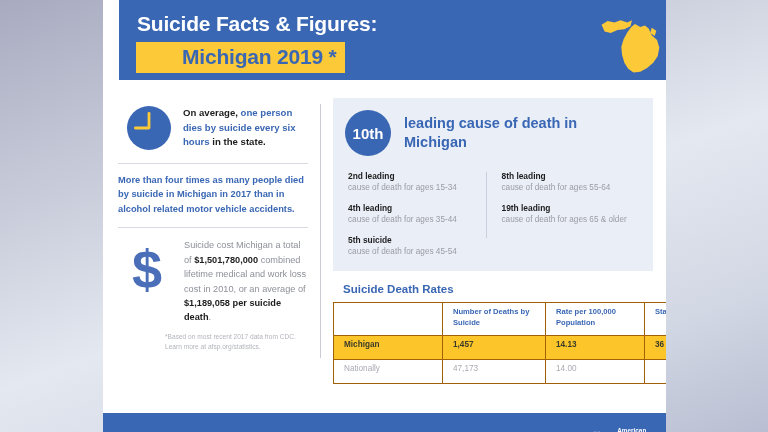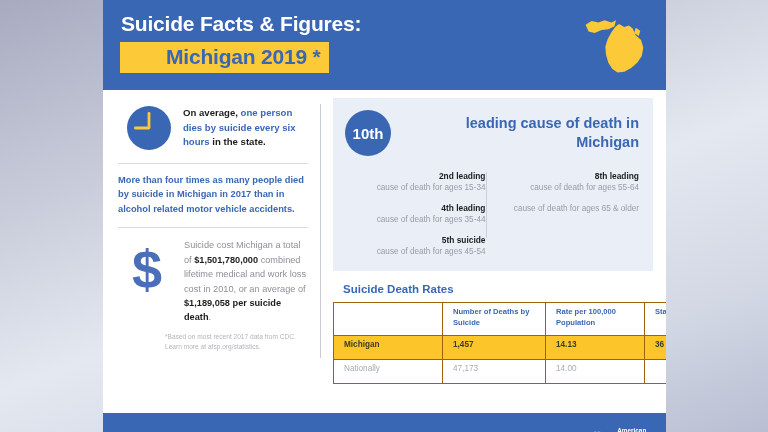--- a/index.html
+++ b/index.html
@@ -20,22 +20,22 @@
     top: 0;
     width: 563px;
     height: 432px;
     background: #ffffff;
     overflow: hidden;
   }
 
   
   #header {
     position: absolute;
-    left: 0; top: 0;
-    width: 563px; height: 90px;
+    left: 16px; top: 0;
+    width: 563px; height: 80px;
     background: #3a67b4;
   }
   #header-title {
     position: absolute;
     left: 18px; top: 12px;
     color: #ffffff;
     font-size: 21px;
     font-weight: bold;
     letter-spacing: -0.2px;
     white-space: nowrap;
@@ -151,21 +151,20 @@
 
   
   #right-col {
     position: absolute;
     left: 230px; top: 8px;
     width: 320px;
   }
   #cause-panel {
     background: #e9eef7;
     padding: 12px 14px 14px 12px;
-    text-align: right;
   }
   .cause-head {
     display: flex;
     align-items: center;
     gap: 13px;
   }
   .rank-badge {
     flex: 0 0 auto;
     width: 46px; height: 46px;
     border-radius: 50%;
@@ -355,20 +354,21 @@
               <div class="rank-label">5th suicide</div>
               <div class="rank-desc">cause of death for ages 45-54</div>
             </div>
           </div>
           <div class="rank-col second">
             <div class="rank-item">
               <div class="rank-label">8th leading</div>
               <div class="rank-desc">cause of death for ages 55-64</div>
             </div>
             <div class="rank-item">
+              <div class="rank-label">19th leading</div>
               <div class="rank-desc">cause of death for ages 65 &amp; older</div>
             </div>
           </div>
         </div>
       </div>
 
       <div id="rates-title">Suicide Death Rates</div>
 
       <table id="rates-table">
         <thead>

